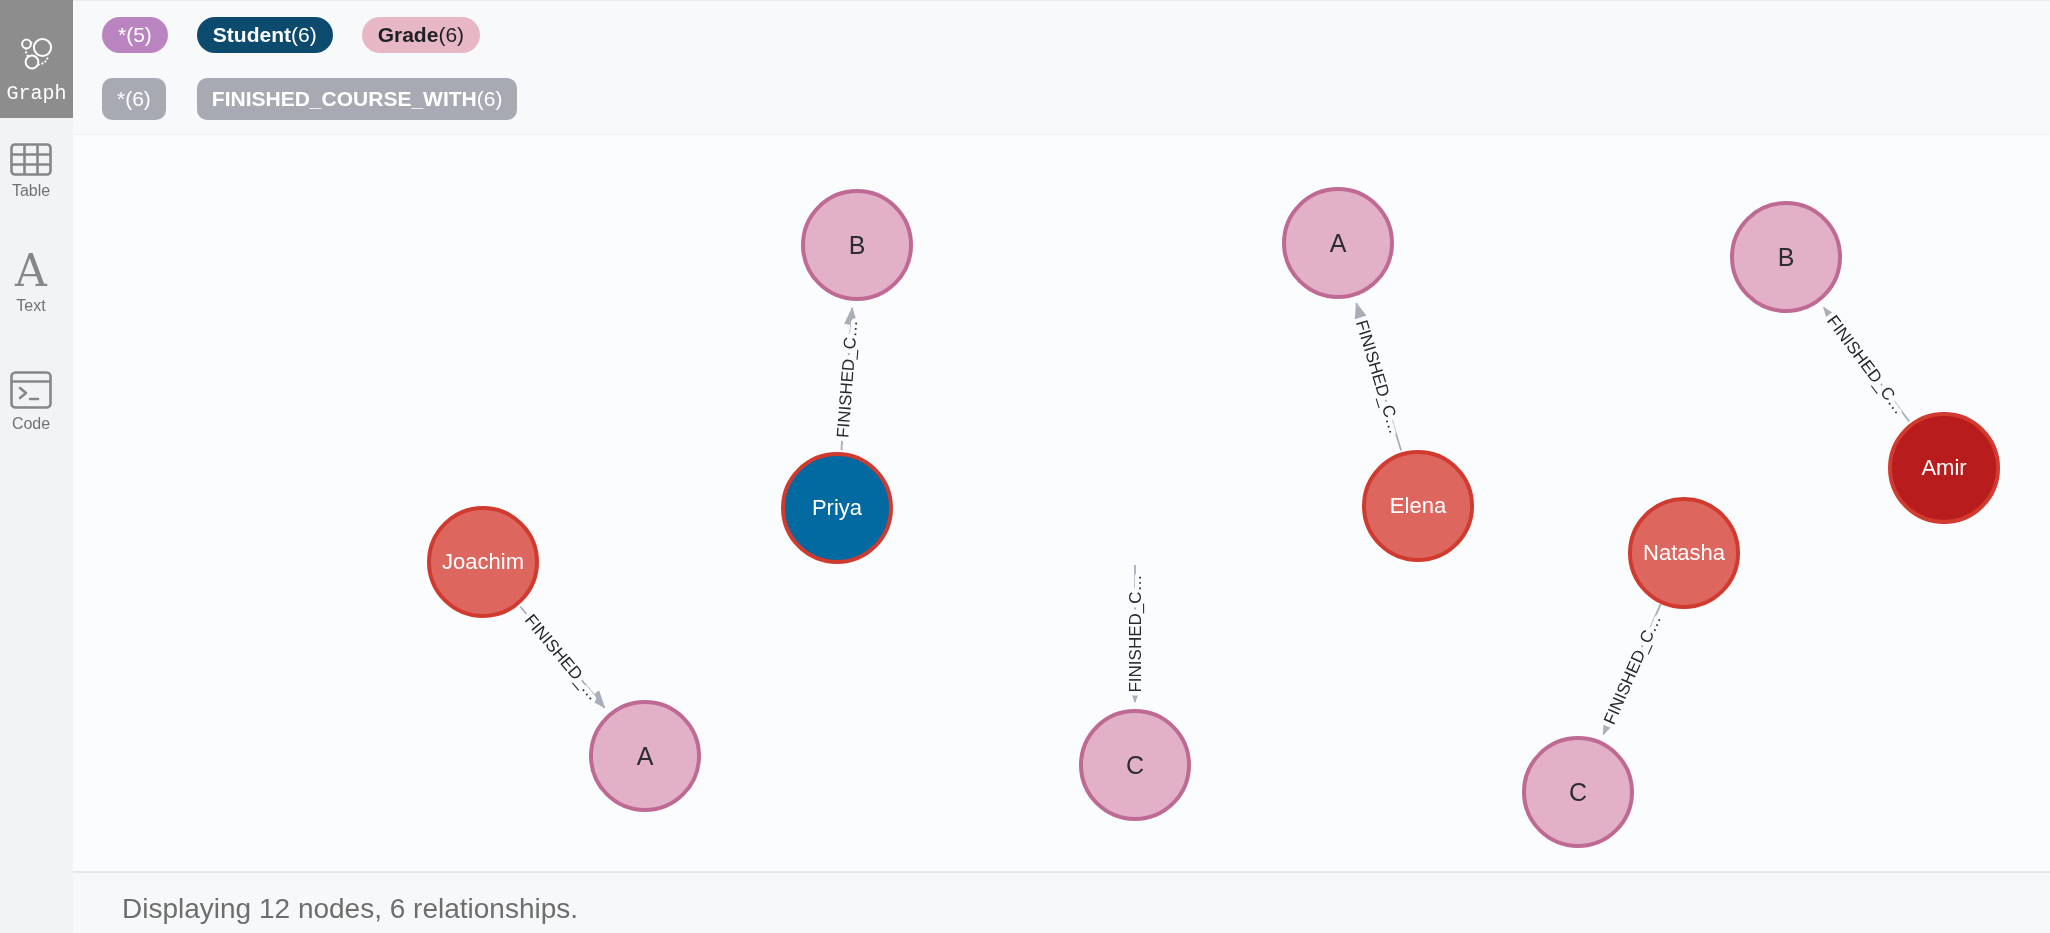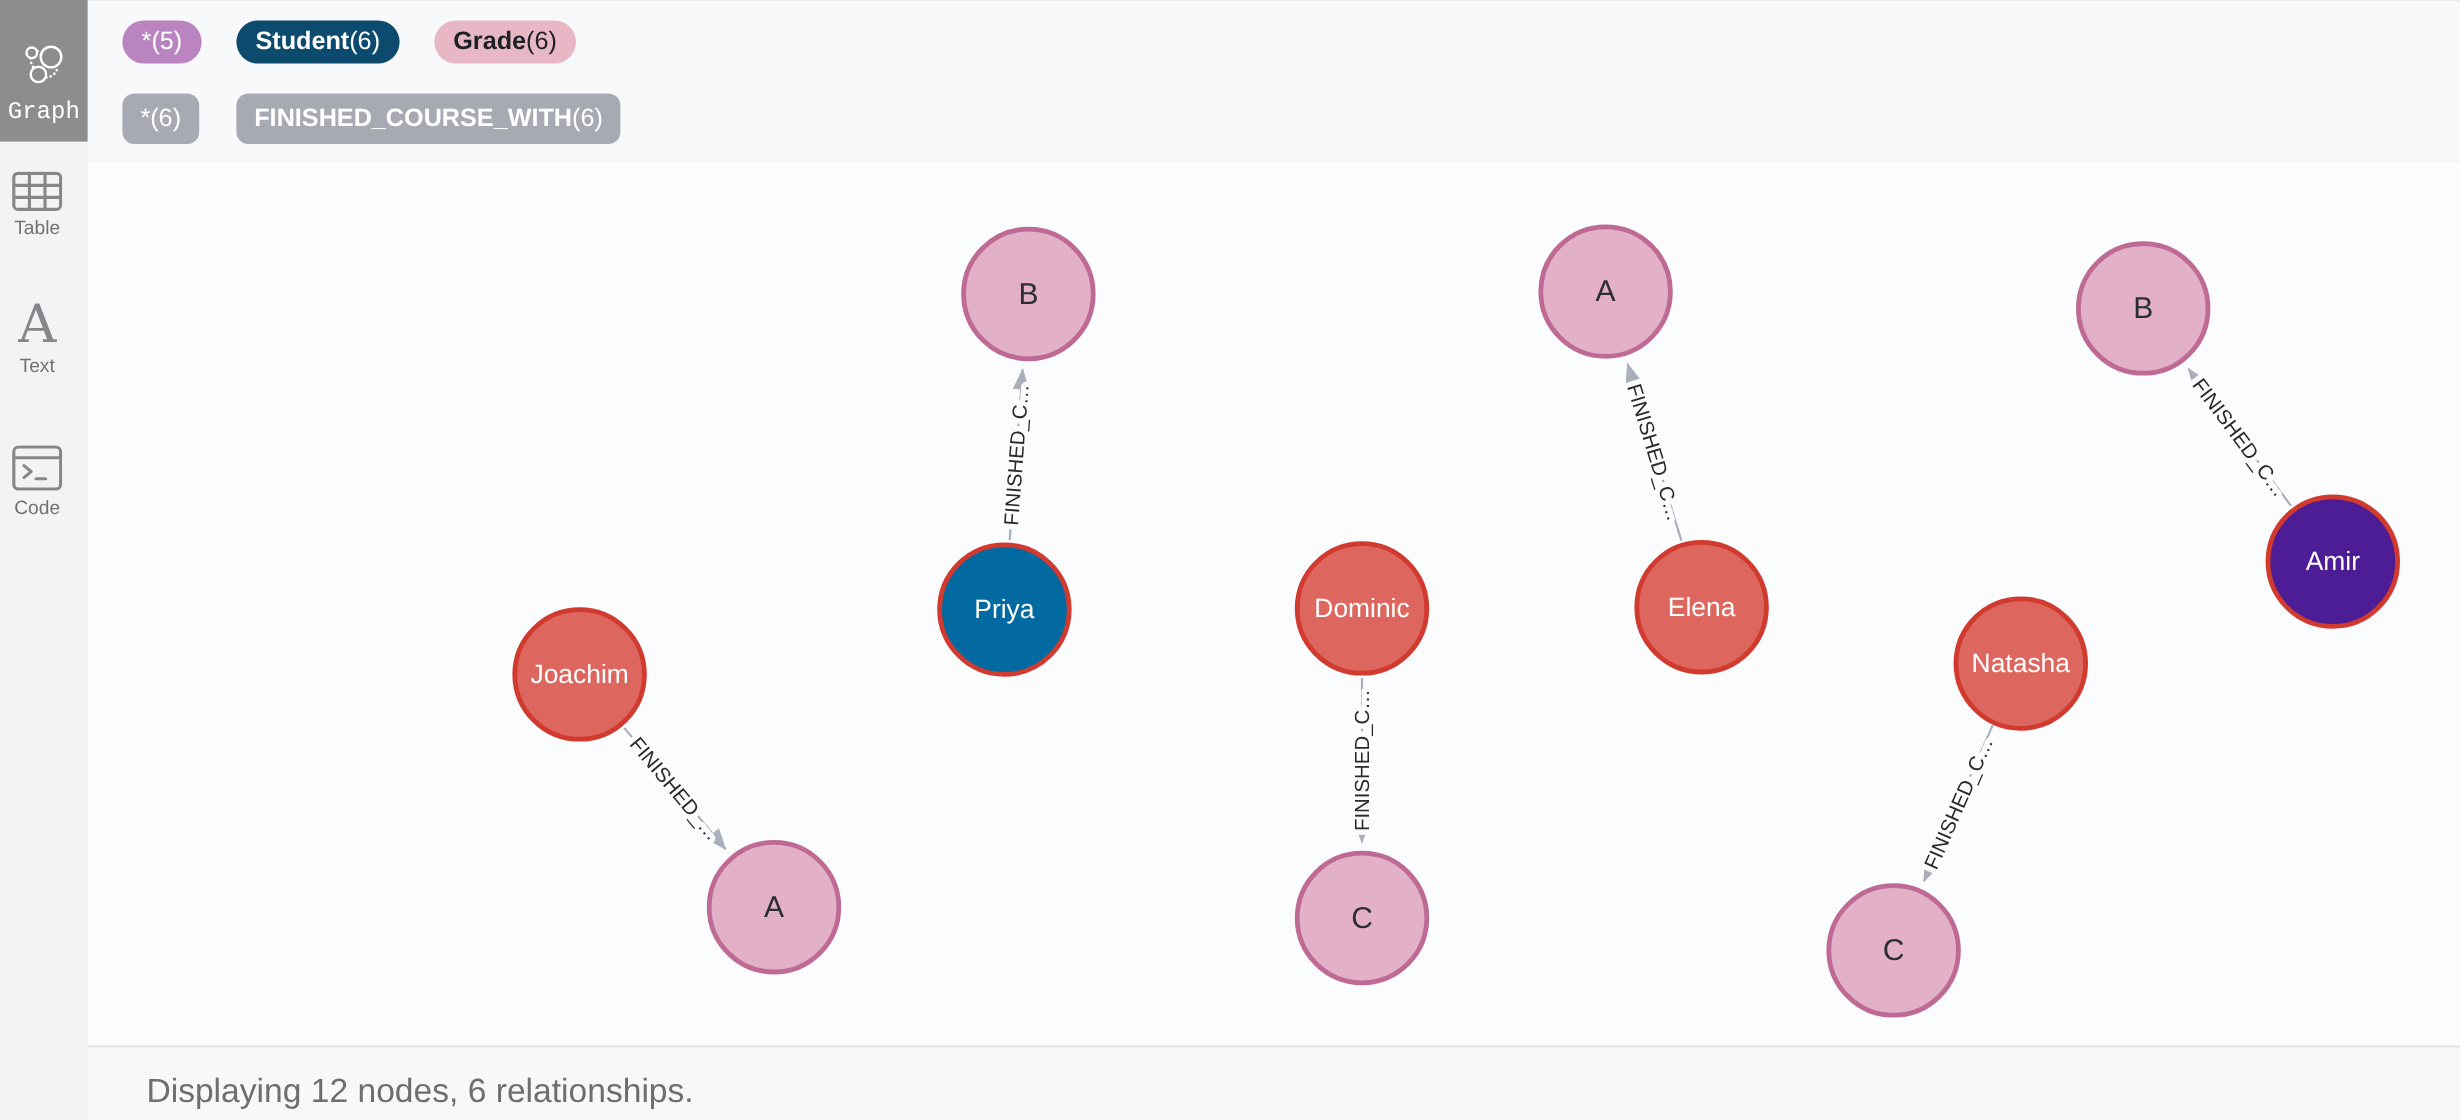--- a/index.html
+++ b/index.html
@@ -80,30 +80,27 @@
     <text transform="translate(1866.498482118006 364.50113751202065) rotate(53.173574105687635)" text-anchor="middle" dy="6" font-size="17" fill="#27292c" style="paint-order:stroke;stroke:#fbfcfd;stroke-width:9px;stroke-linejoin:round;">FINISHED_C…</text>
   </svg>
 
 <div id="nodes" class="nodes-layer">
     <div class="node student" style="left: 427px; top: 506px; background: rgb(221, 103, 95); border-color: rgb(209, 58, 46); color: rgb(255, 255, 255);">
       <span>Joachim</span>
     </div>
     <div class="node student" style="left: 781px; top: 452px; background: #0369a1; border-color: rgb(209, 58, 46); color: rgb(255, 255, 255);">
       <span>Priya</span>
     </div>
-    <div class="node student" style="left: 1079px; top: 451px; background: rgb(221, 103, 95); border-color: rgb(209, 58, 46); color: rgb(255, 255, 255);">
-      <span>Dominic</span>
-    </div>
     <div class="node student" style="left: 1362px; top: 450px; background: rgb(221, 103, 95); border-color: rgb(209, 58, 46); color: rgb(255, 255, 255);">
       <span>Elena</span>
     </div>
     <div class="node student" style="left: 1628px; top: 497px; background: rgb(221, 103, 95); border-color: rgb(209, 58, 46); color: rgb(255, 255, 255);">
       <span>Natasha</span>
     </div>
-    <div class="node student" style="left: 1888px; top: 412px; background: #4c1d95; border-color: rgb(209, 58, 46); color: rgb(255, 255, 255);">
+    <div class="node student" style="left: 1888px; top: 412px; background: #b91c1c; border-color: rgb(209, 58, 46); color: rgb(255, 255, 255);">
       <span>Amir</span>
     </div>
     <div class="node grade" style="left: 801px; top: 189px; background: rgb(226, 177, 199); border-color: rgb(191, 106, 148); color: rgb(43, 45, 51);">
       <span>B</span>
     </div>
     <div class="node grade" style="left: 1282px; top: 187px; background: rgb(226, 177, 199); border-color: rgb(191, 106, 148); color: rgb(43, 45, 51);">
       <span>A</span>
     </div>
     <div class="node grade" style="left: 1730px; top: 201px; background: rgb(226, 177, 199); border-color: rgb(191, 106, 148); color: rgb(43, 45, 51);">
       <span>B</span>

